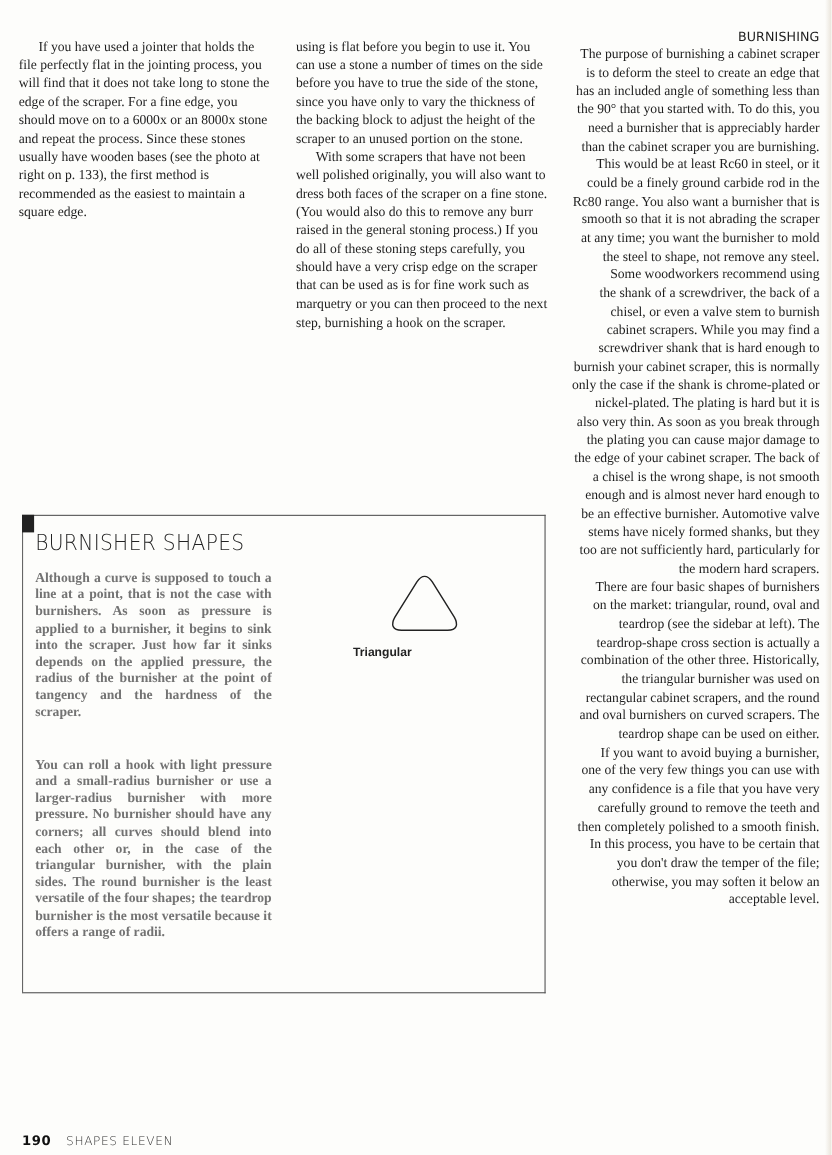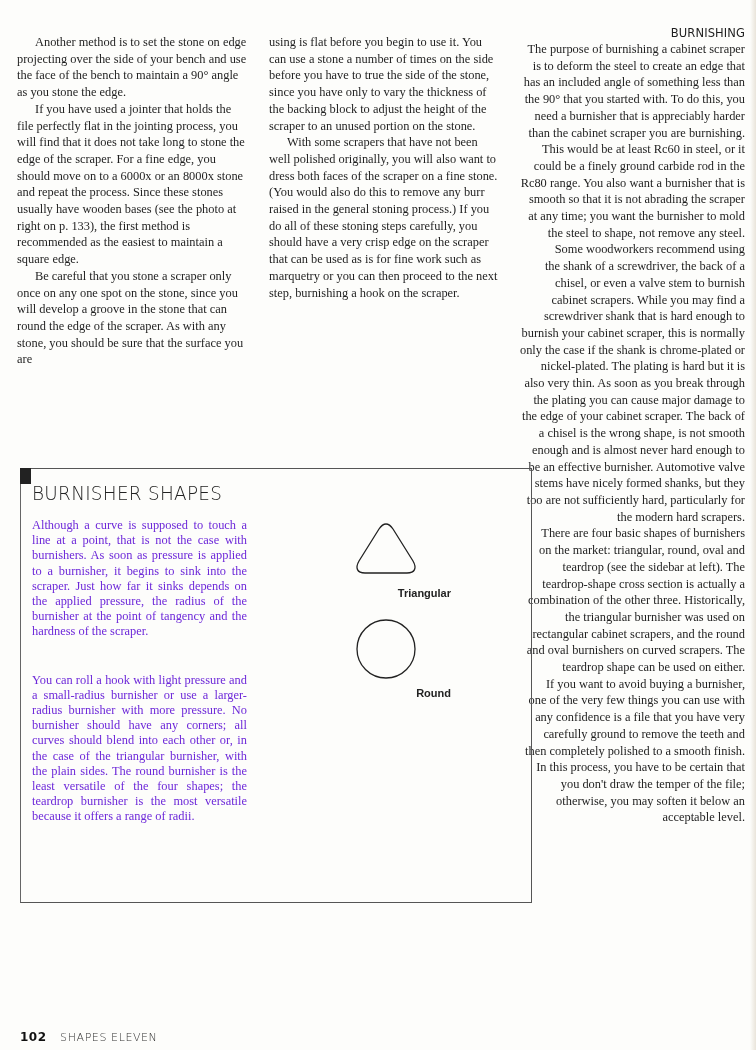--- a/index.html
+++ b/index.html
@@ -5,40 +5,38 @@
   * { margin:0; padding:0; box-sizing:border-box; }
   html, body { width:756px; height:1050px; background:#fdfdfb; overflow:hidden; }
   body { position:relative; font-family:"Liberation Serif","DejaVu Serif",serif; color:#1e1e1e; }
   .col { position:absolute; font-size:12.4px; line-height:16.7px; }
   .col p { text-indent:0; }
   .col p.ind { text-indent:18px; }
   #col1 { left:17px; top:34px; width:232px; }
   #col2 { left:269px; top:34px; width:232px; }
   #col3 { left:519px; top:25px; width:226px;text-align:right; }
   .heading { font-family:"DejaVu Sans","Liberation Sans",sans-serif; font-size:11.5px; letter-spacing:0.1px; line-height:16px; font-weight:normal; }
-  #sidebar { position:absolute; left:20px; top:468px; width:512px; height:435px; border:1.5px solid #555; border-left:1.5px solid #666; }
+  #sidebar { position:absolute; left:20px; top:468px; width:476px; height:435px; border:1.5px solid #555; border-left:1.5px solid #666; }
   #sidebar-marker { position:absolute; left:-1.5px; top:-1.5px; width:11px; height:16px; background:#222; }
   #sidebar-title { position:absolute; left:11px; top:12px; font-family:"DejaVu Sans","Liberation Sans",sans-serif; font-weight:200; font-size:20px; letter-spacing:0.3px; color:#222; transform:scaleX(0.92); transform-origin:left; }
-  #sidebar-text { position:absolute; left:11px; top:49px; width:215px; font-family:"Liberation Serif",serif; font-weight:normal; font-size:12.4px; line-height:15.2px; text-align:justify; color:#6d28d9; }
+  #sidebar-text { position:absolute; left:11px; top:49px; width:215px; font-family:"Liberation Serif",serif; font-weight:bold; font-size:12.4px; line-height:15.2px; text-align:justify; color:#737373; }
   #sidebar-text p + p { margin-top:33px; }
-  .shape { position:absolute; left:300px; width:130px; text-align:right; }
+  .shape { position:absolute; left:300px; width:130px; text-align:left; }
   .shape svg { display:block; margin:0 auto; }
   .shape-label { font-family:"Liberation Sans","DejaVu Sans",sans-serif; font-weight:bold; font-size:11px; color:#222; margin-top:6px; }
   #footer { position:absolute; left:20px; top:1030px; font-family:"DejaVu Sans","Liberation Sans",sans-serif; font-size:11px; color:#333; }
   #page-num { font-weight:bold; font-size:12px; letter-spacing:0.5px; margin-right:10px; color:#111; }
   #chapter { letter-spacing:0.6px; font-weight:200; }
   #right-edge { position:absolute; right:0; top:0; width:6px; height:1050px; background:linear-gradient(to right, #fdfdfb, #e9e4da); }
 </style>
 </head>
 <body>
 
 <div id="col1" class="col">
-  <p class="ind">Another method is to set the stone on edge projecting over the side of your bench and use the face of the bench to maintain a 90° angle as you stone the edge.</p>
   <p class="ind">If you have used a jointer that holds the file perfectly flat in the jointing process, you will find that it does not take long to stone the edge of the scraper. For a fine edge, you should move on to a 6000x or an 8000x stone and repeat the process. Since these stones usually have wooden bases (see the photo at right on p. 133), the first method is recommended as the easiest to maintain a square edge.</p>
-  <p class="ind">Be careful that you stone a scraper only once on any one spot on the stone, since you will develop a groove in the stone that can round the edge of the scraper. As with any stone, you should be sure that the surface you are</p>
 </div>
 
 <div id="col2" class="col">
   <p>using is flat before you begin to use it. You can use a stone a number of times on the side before you have to true the side of the stone, since you have only to vary the thickness of the backing block to adjust the height of the scraper to an unused portion on the stone.</p>
   <p class="ind">With some scrapers that have not been well polished originally, you will also want to dress both faces of the scraper on a fine stone. (You would also do this to remove any burr raised in the general stoning process.) If you do all of these stoning steps carefully, you should have a very crisp edge on the scraper that can be used as is for fine work such as marquetry or you can then proceed to the next step, burnishing a hook on the scraper.</p>
 </div>
 
 <div id="col3" class="col">
   <div class="heading">BURNISHING</div>
   <p>The purpose of burnishing a cabinet scraper is to deform the steel to create an edge that has an included angle of something less than the 90° that you started with. To do this, you need a burnisher that is appreciably harder than the cabinet scraper you are burnishing. This would be at least Rc60 in steel, or it could be a finely ground carbide rod in the Rc80 range. You also want a burnisher that is smooth so that it is not abrading the scraper at any time; you want the burnisher to mold the steel to shape, not remove any steel.</p>
@@ -55,28 +53,22 @@
     <p>You can roll a hook with light pressure and a small-radius burnisher or use a larger-radius burnisher with more pressure. No burnisher should have any corners; all curves should blend into each other or, in the case of the triangular burnisher, with the plain sides. The round burnisher is the least versatile of the four shapes; the teardrop burnisher is the most versatile because it offers a range of radii.</p>
   </div>
 
   <div class="shape" style="top:50px;">
     <svg width="70" height="62" viewBox="0 0 70 62">
       <path d="M35 5 C38 5 40 7 42 10 L62 42 C66 49 64 54 56 54 L14 54 C6 54 4 49 8 42 L28 10 C30 7 32 5 35 5 Z" fill="none" stroke="#222" stroke-width="1.3"></path>
     </svg>
     <div class="shape-label">Triangular</div>
   </div>
 
-  <div class="shape" style="top:148px;">
-    <svg width="64" height="64" viewBox="0 0 64 64">
-      <circle cx="32" cy="32" r="29" fill="none" stroke="#222" stroke-width="1.3"></circle>
-    </svg>
-    <div class="shape-label">Round</div>
-  </div>
 
 
 </div>
 
 <div id="footer">
-  <span id="page-num">102</span>
+  <span id="page-num">190</span>
   <span id="chapter">SHAPES ELEVEN</span>
 </div>
 
 <div id="right-edge"></div>
 
 </body></html>

